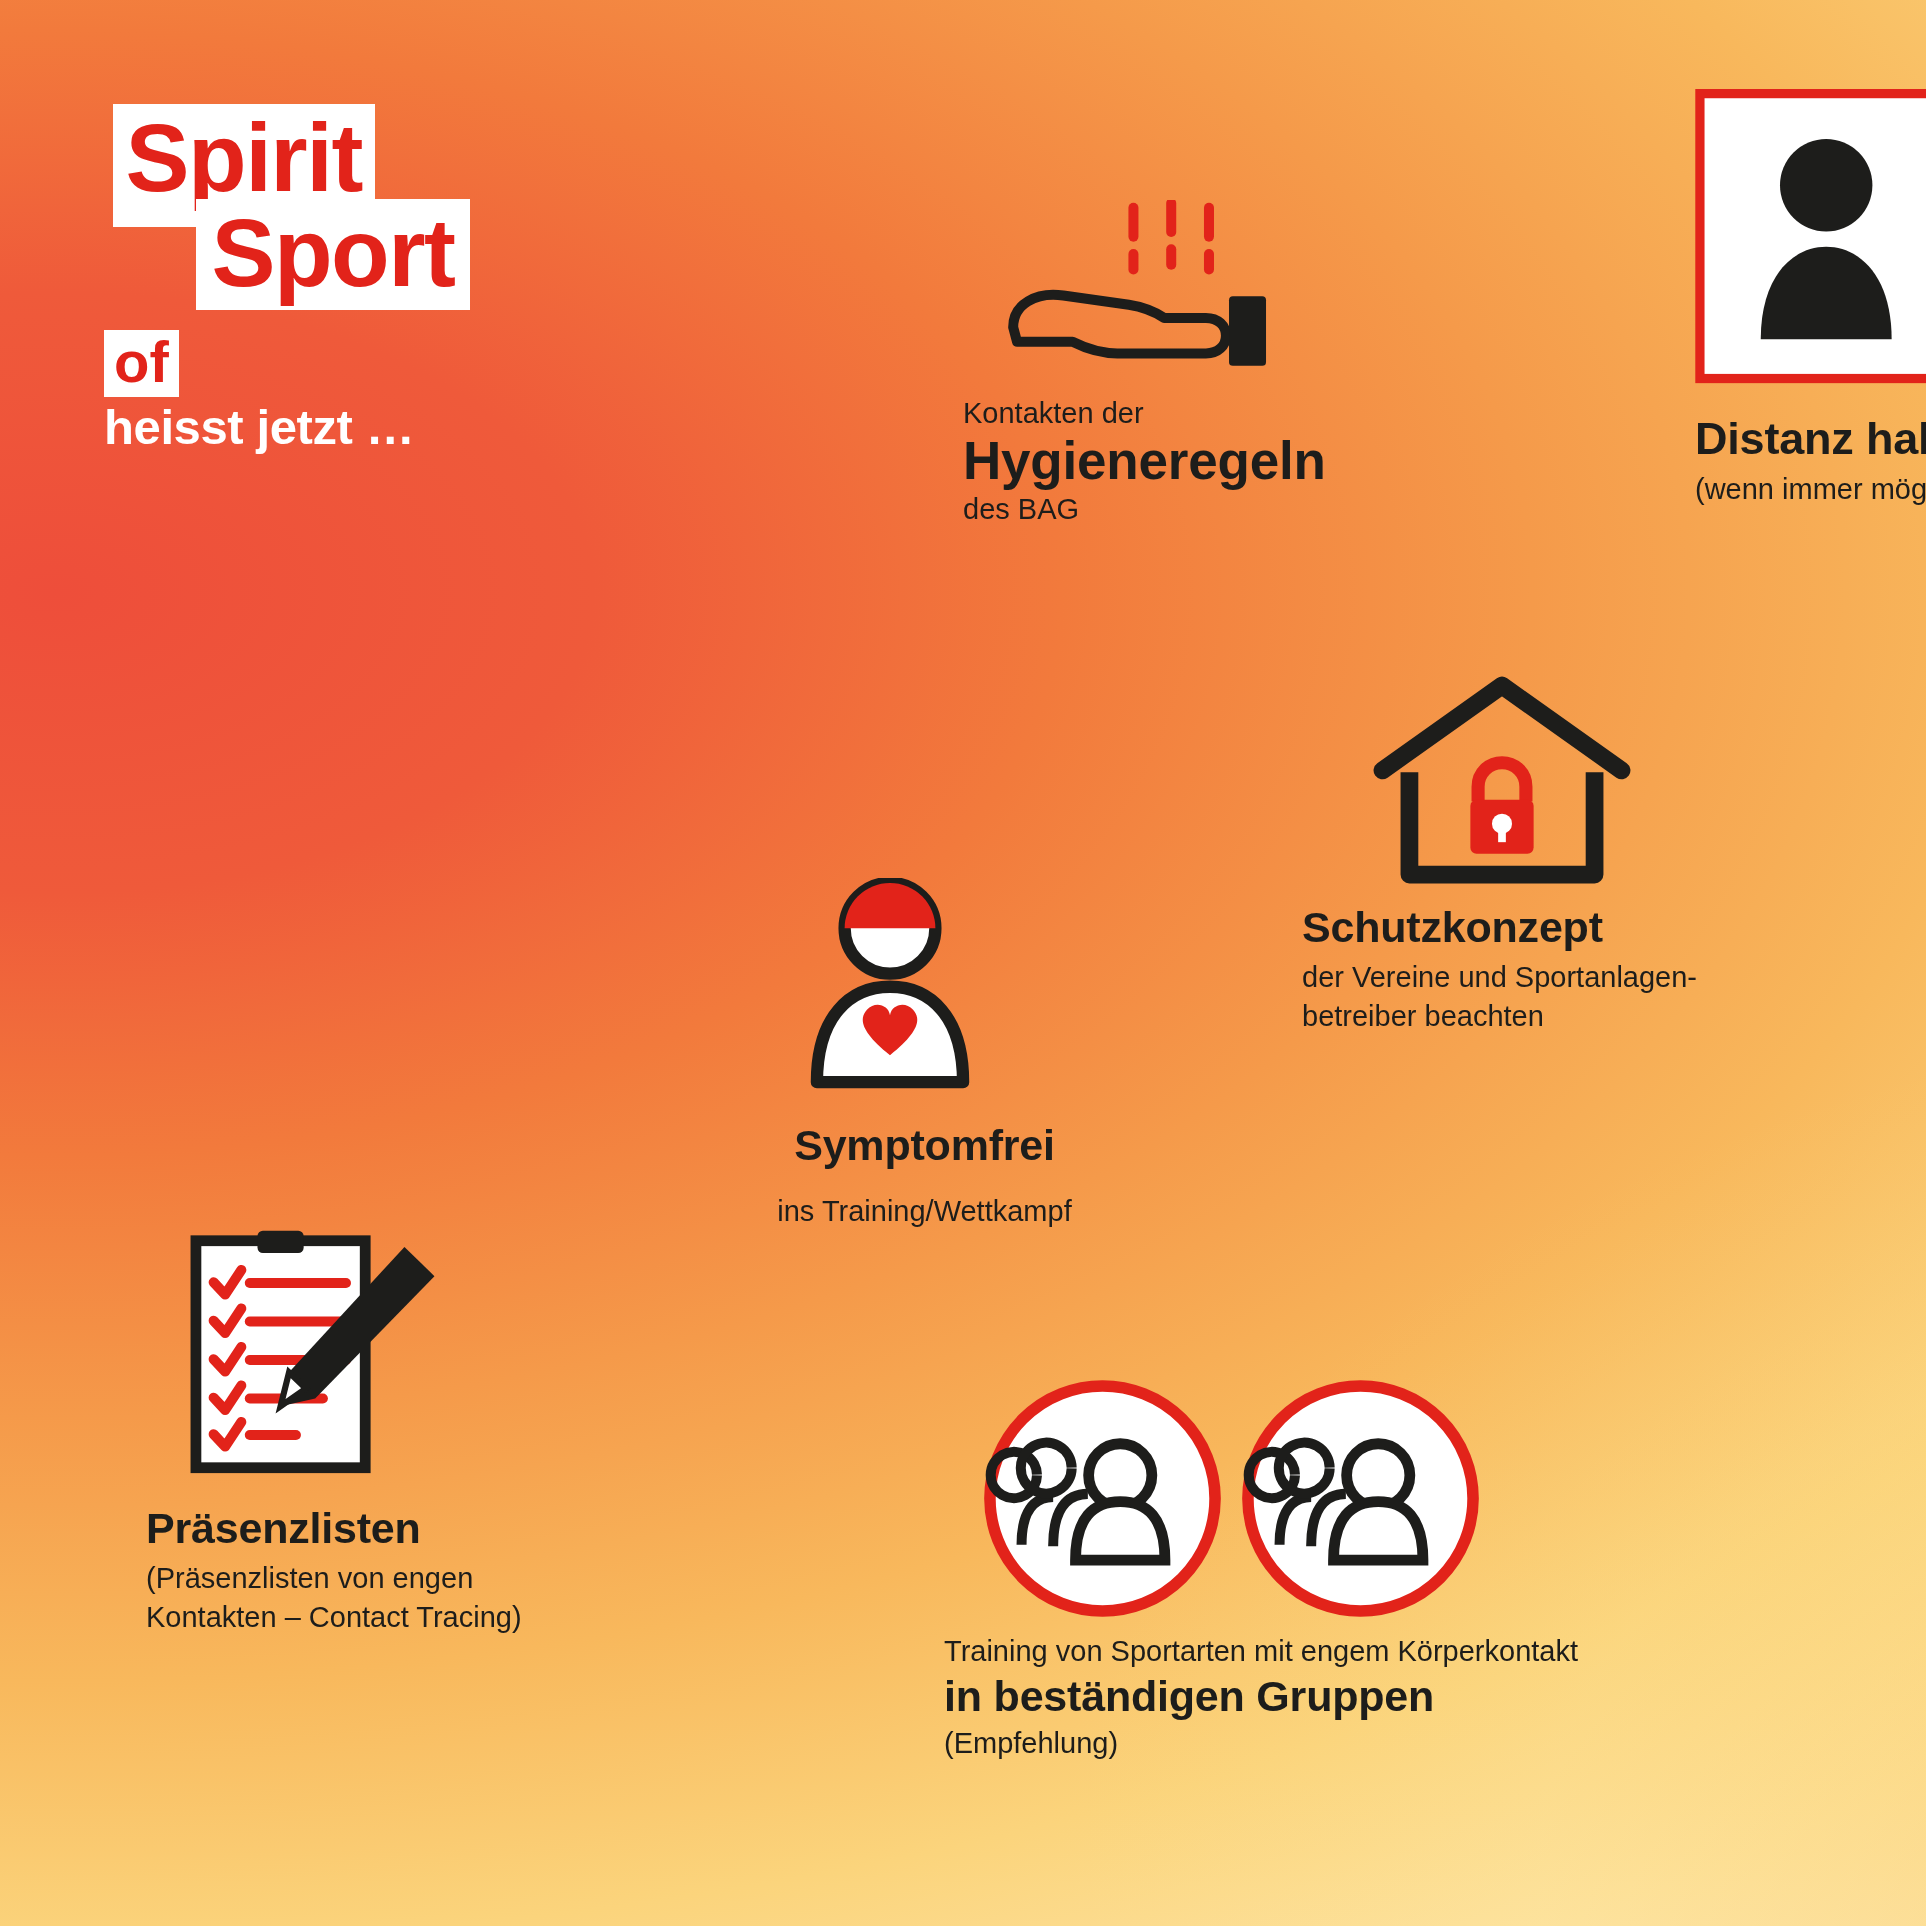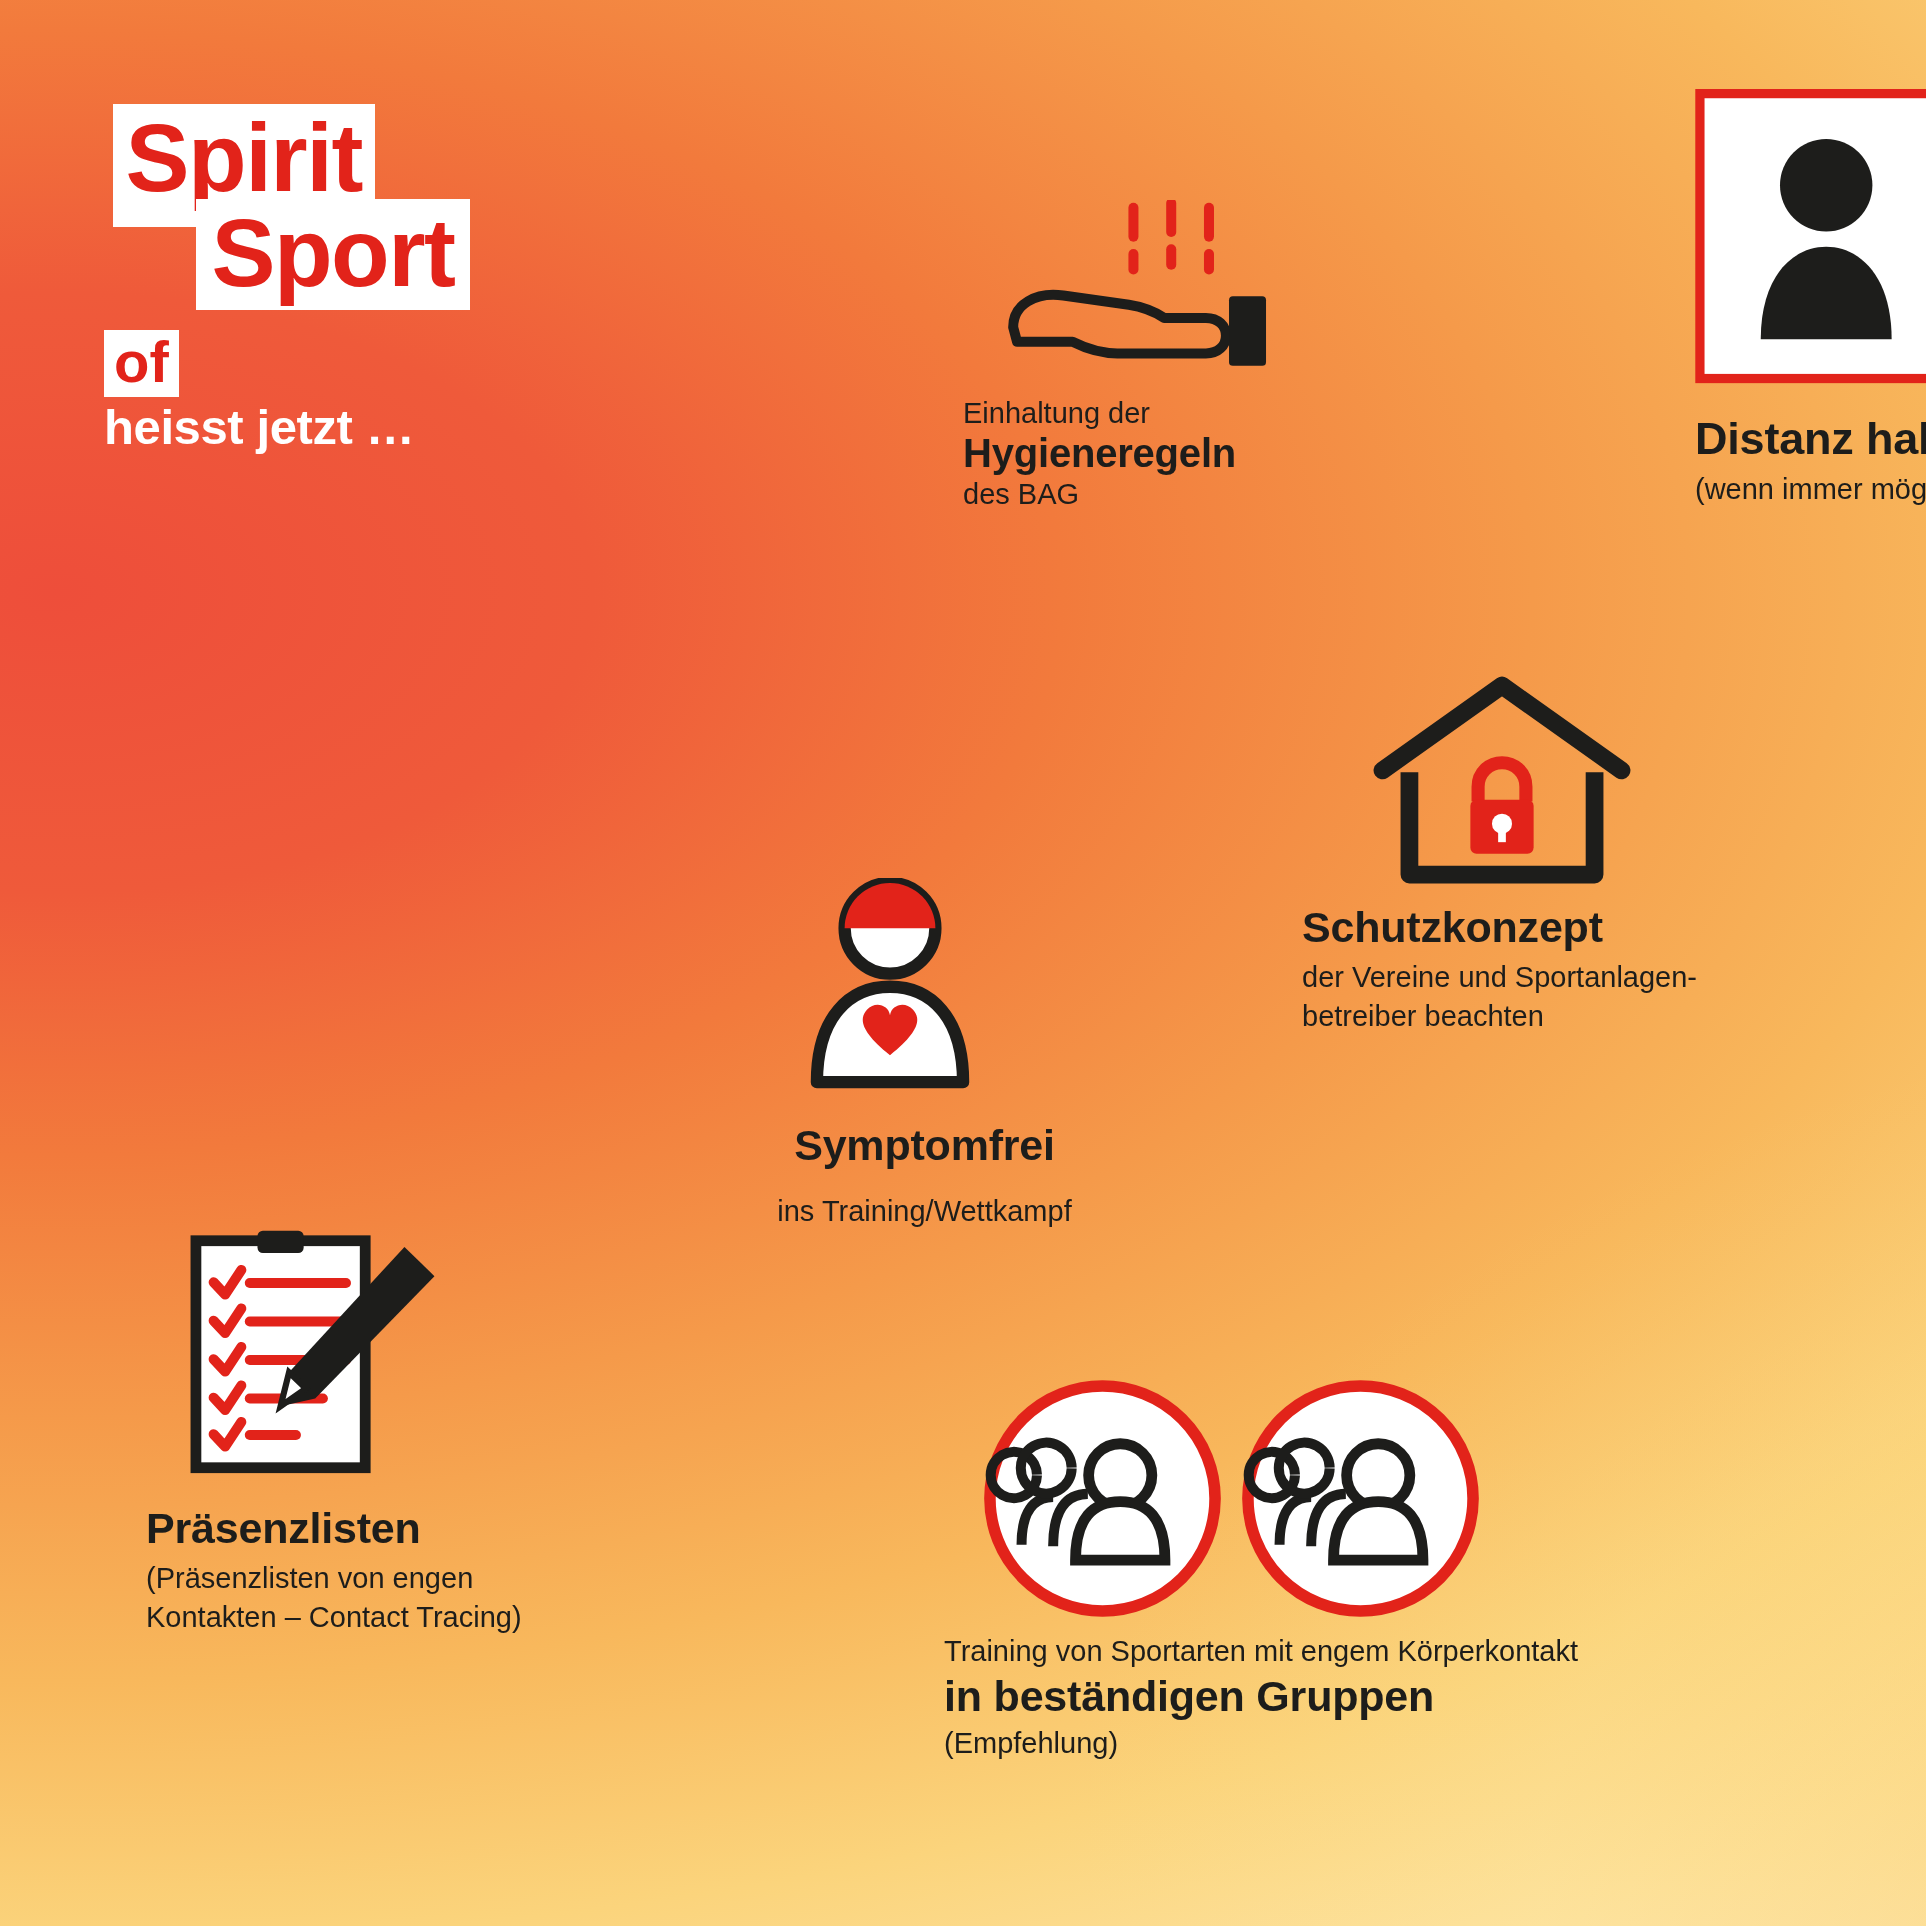--- a/index.html
+++ b/index.html
@@ -93,21 +93,21 @@
   .sml {
     color: #1d1d1b;
     font-weight: normal;
   }
 
   
   .item-hygiene { left: 928px; top: 200px; width: 636px; }
   .hyg-icon { width: 347px; height: 185px; margin: 0 auto 10px 62px; }
   .hyg-text { text-align: left; padding-left: 35px; }
   .hyg-l1 { font-size: 29px; color: #1d1d1b; line-height: 1.25; }
-  .hyg-l2 { font-size: 40px; line-height: 1.12; }
+  .hyg-l2 { font-size: 53px; line-height: 1.12; }
   .hyg-l3 { font-size: 29px; line-height: 1.3; }
 
   
   .item-distance { left: 1695px; top: 89px; width: 770px; }
   .dist-icon { width: 632px; height: 308px; }
   .dist-t1 { font-size: 45px; margin-top: 17px; line-height: 1.1; }
   .dist-t2 { font-size: 29px; margin-top: 7px; line-height: 1.25; }
 
   
   .item-schutz { left: 1302px; top: 674px; width: 655px; }
@@ -159,21 +159,21 @@
           <line x1="470" y1="128" x2="470" y2="168"></line>
           <line x1="568" y1="140" x2="568" y2="180"></line>
         </g>
         <path d="M60 330 C60 270 120 238 190 248 L360 272 C400 278 430 292 452 306
                  L560 306 C592 306 612 326 612 352 C612 378 592 398 560 398
                  L330 398 C290 398 250 386 214 368 L70 368 Z" fill="none" stroke="#1d1d1b" stroke-width="26" stroke-linejoin="round"></path>
         <rect x="620" y="250" width="96" height="180" rx="10" fill="#1d1d1b"></rect>
       </svg>
     </div>
     <div class="hyg-text">
-      <div class="sml hyg-l1">Einhaltung der</div>
+      <div class="sml hyg-l1">Kontakten der</div>
       <div class="ttl hyg-l2">Hygieneregeln</div>
       <div class="sml hyg-l3">des BAG</div>
     </div>
   </div>
 
   <div class="item item-distance layer">
     <div class="dist-icon">
       <svg viewBox="0 0 1640 800" width="632" height="308" xmlns="http://www.w3.org/2000/svg">
         <rect x="12" y="12" width="690" height="740" fill="#ffffff" stroke="#e2231a" stroke-width="24"></rect>
         <rect x="860" y="12" width="690" height="740" fill="#ffffff" stroke="#e2231a" stroke-width="24"></rect>

